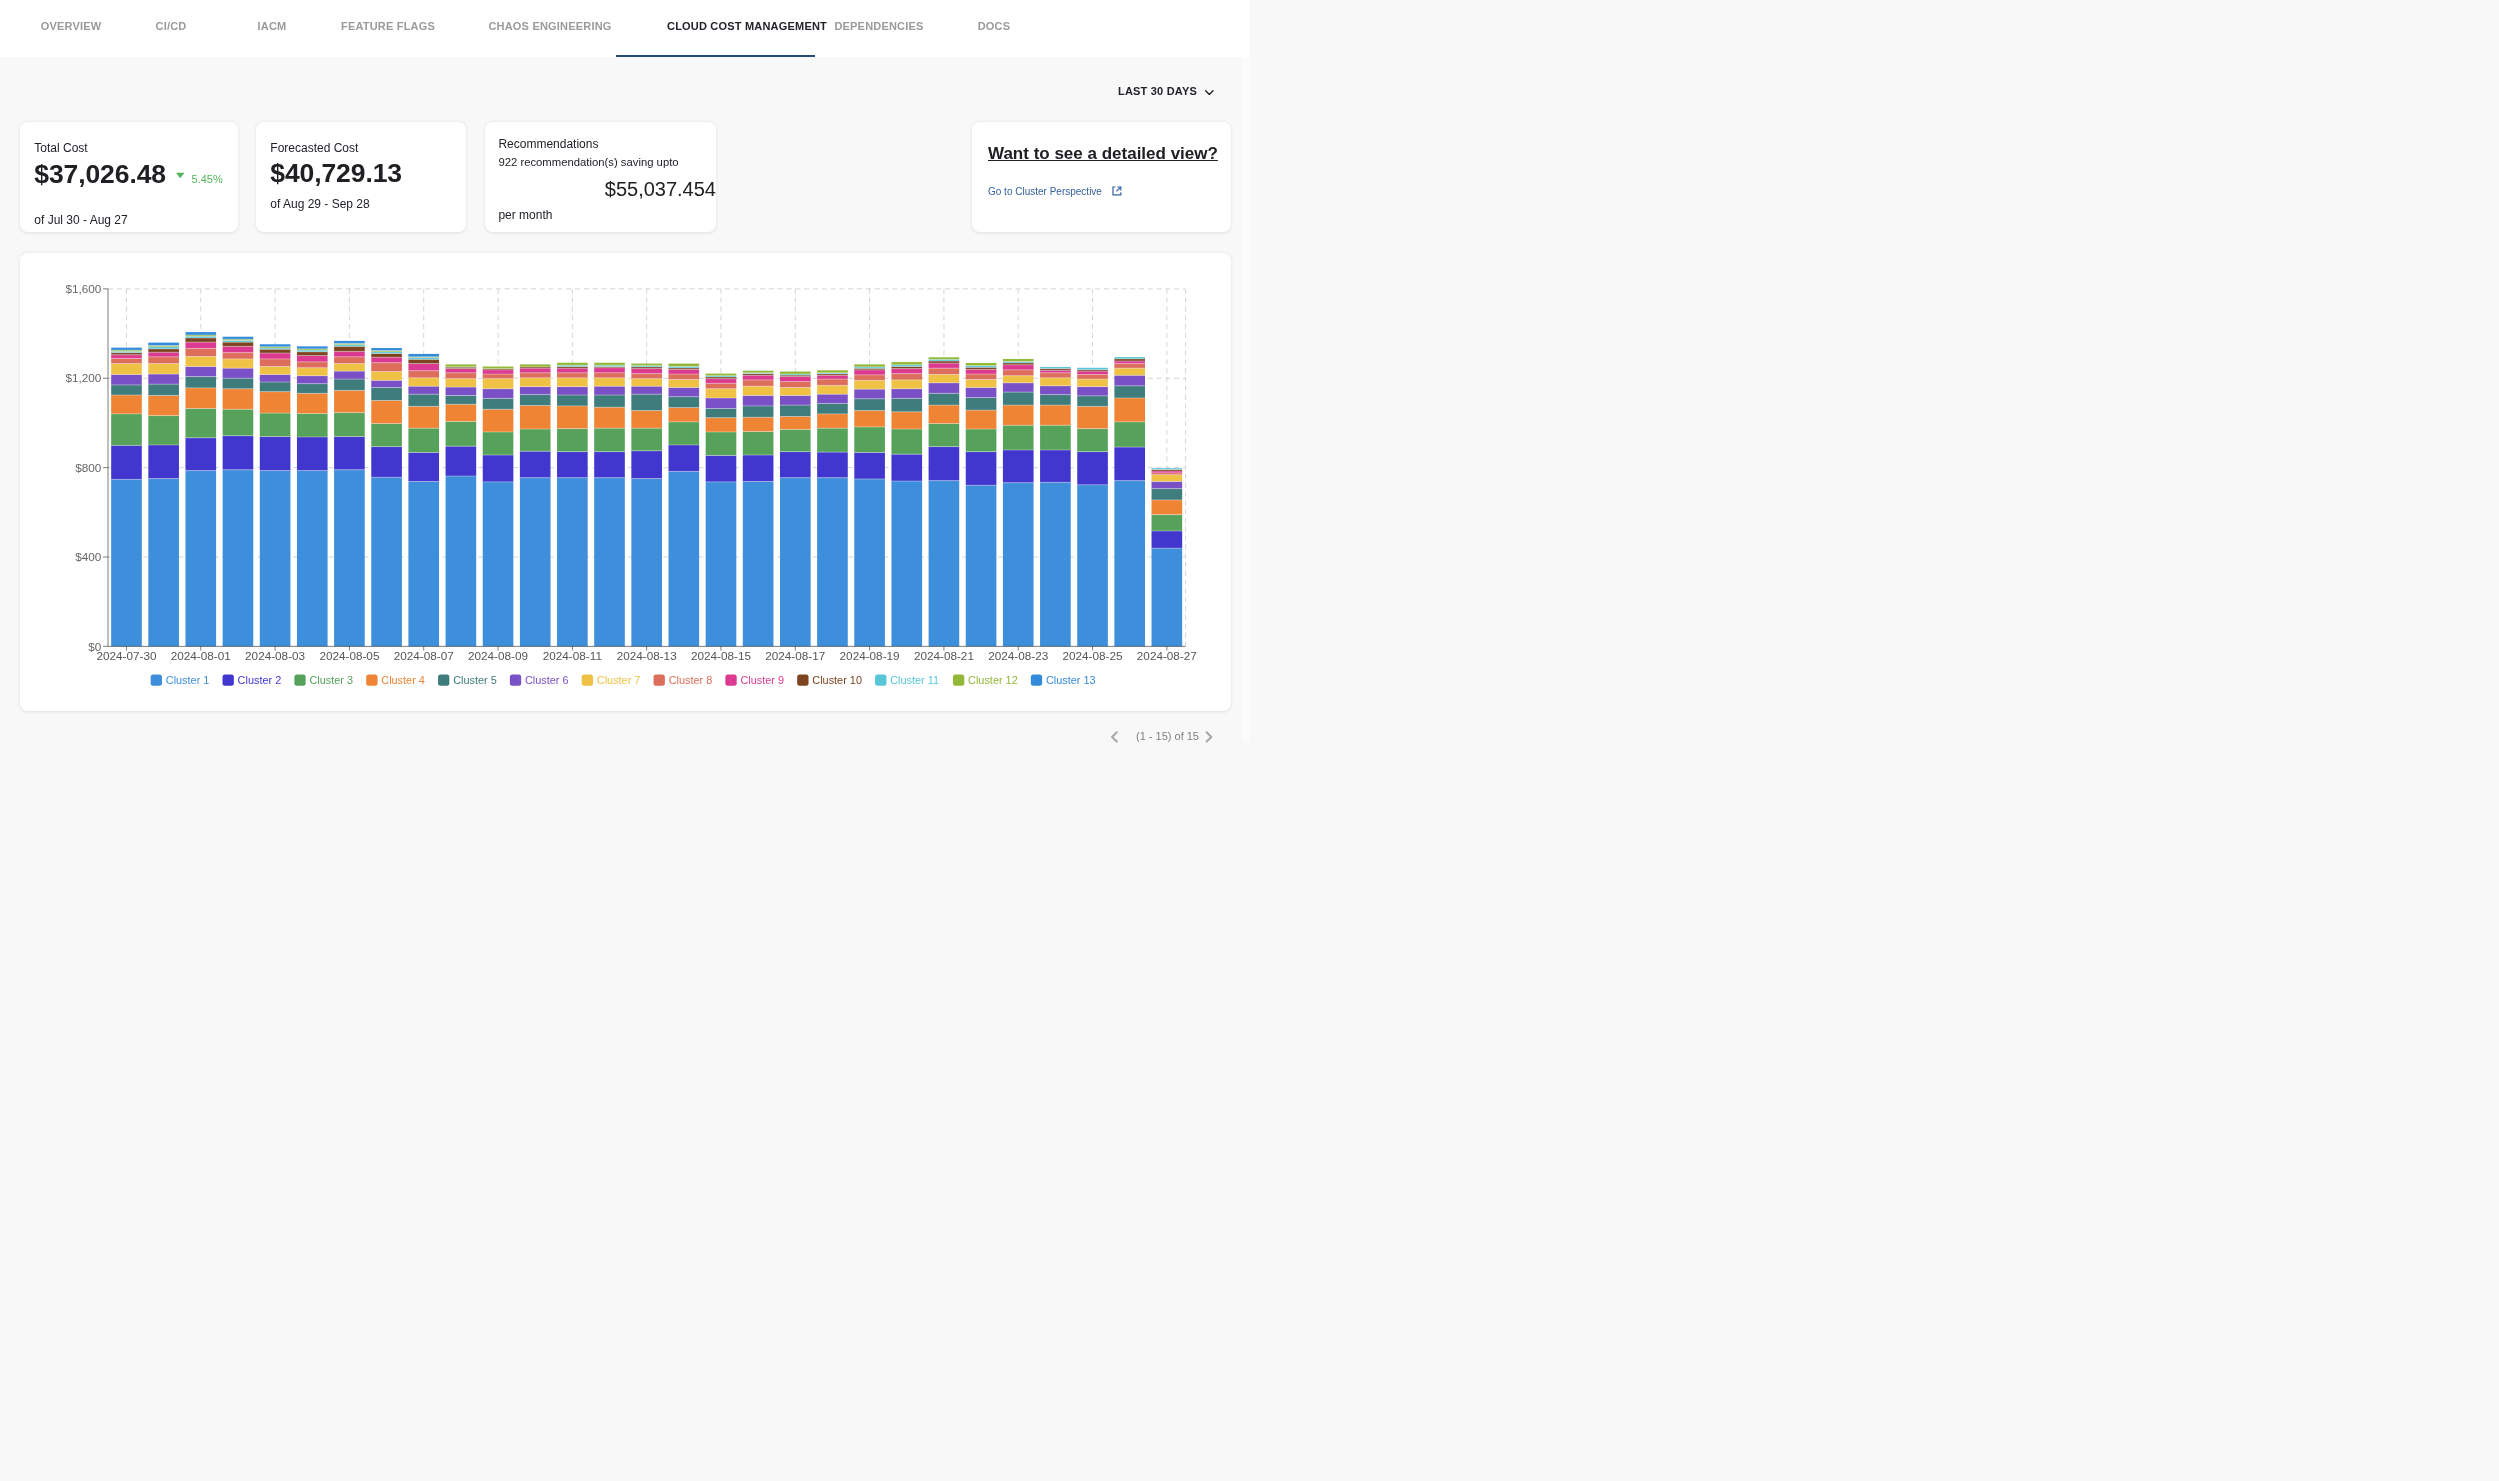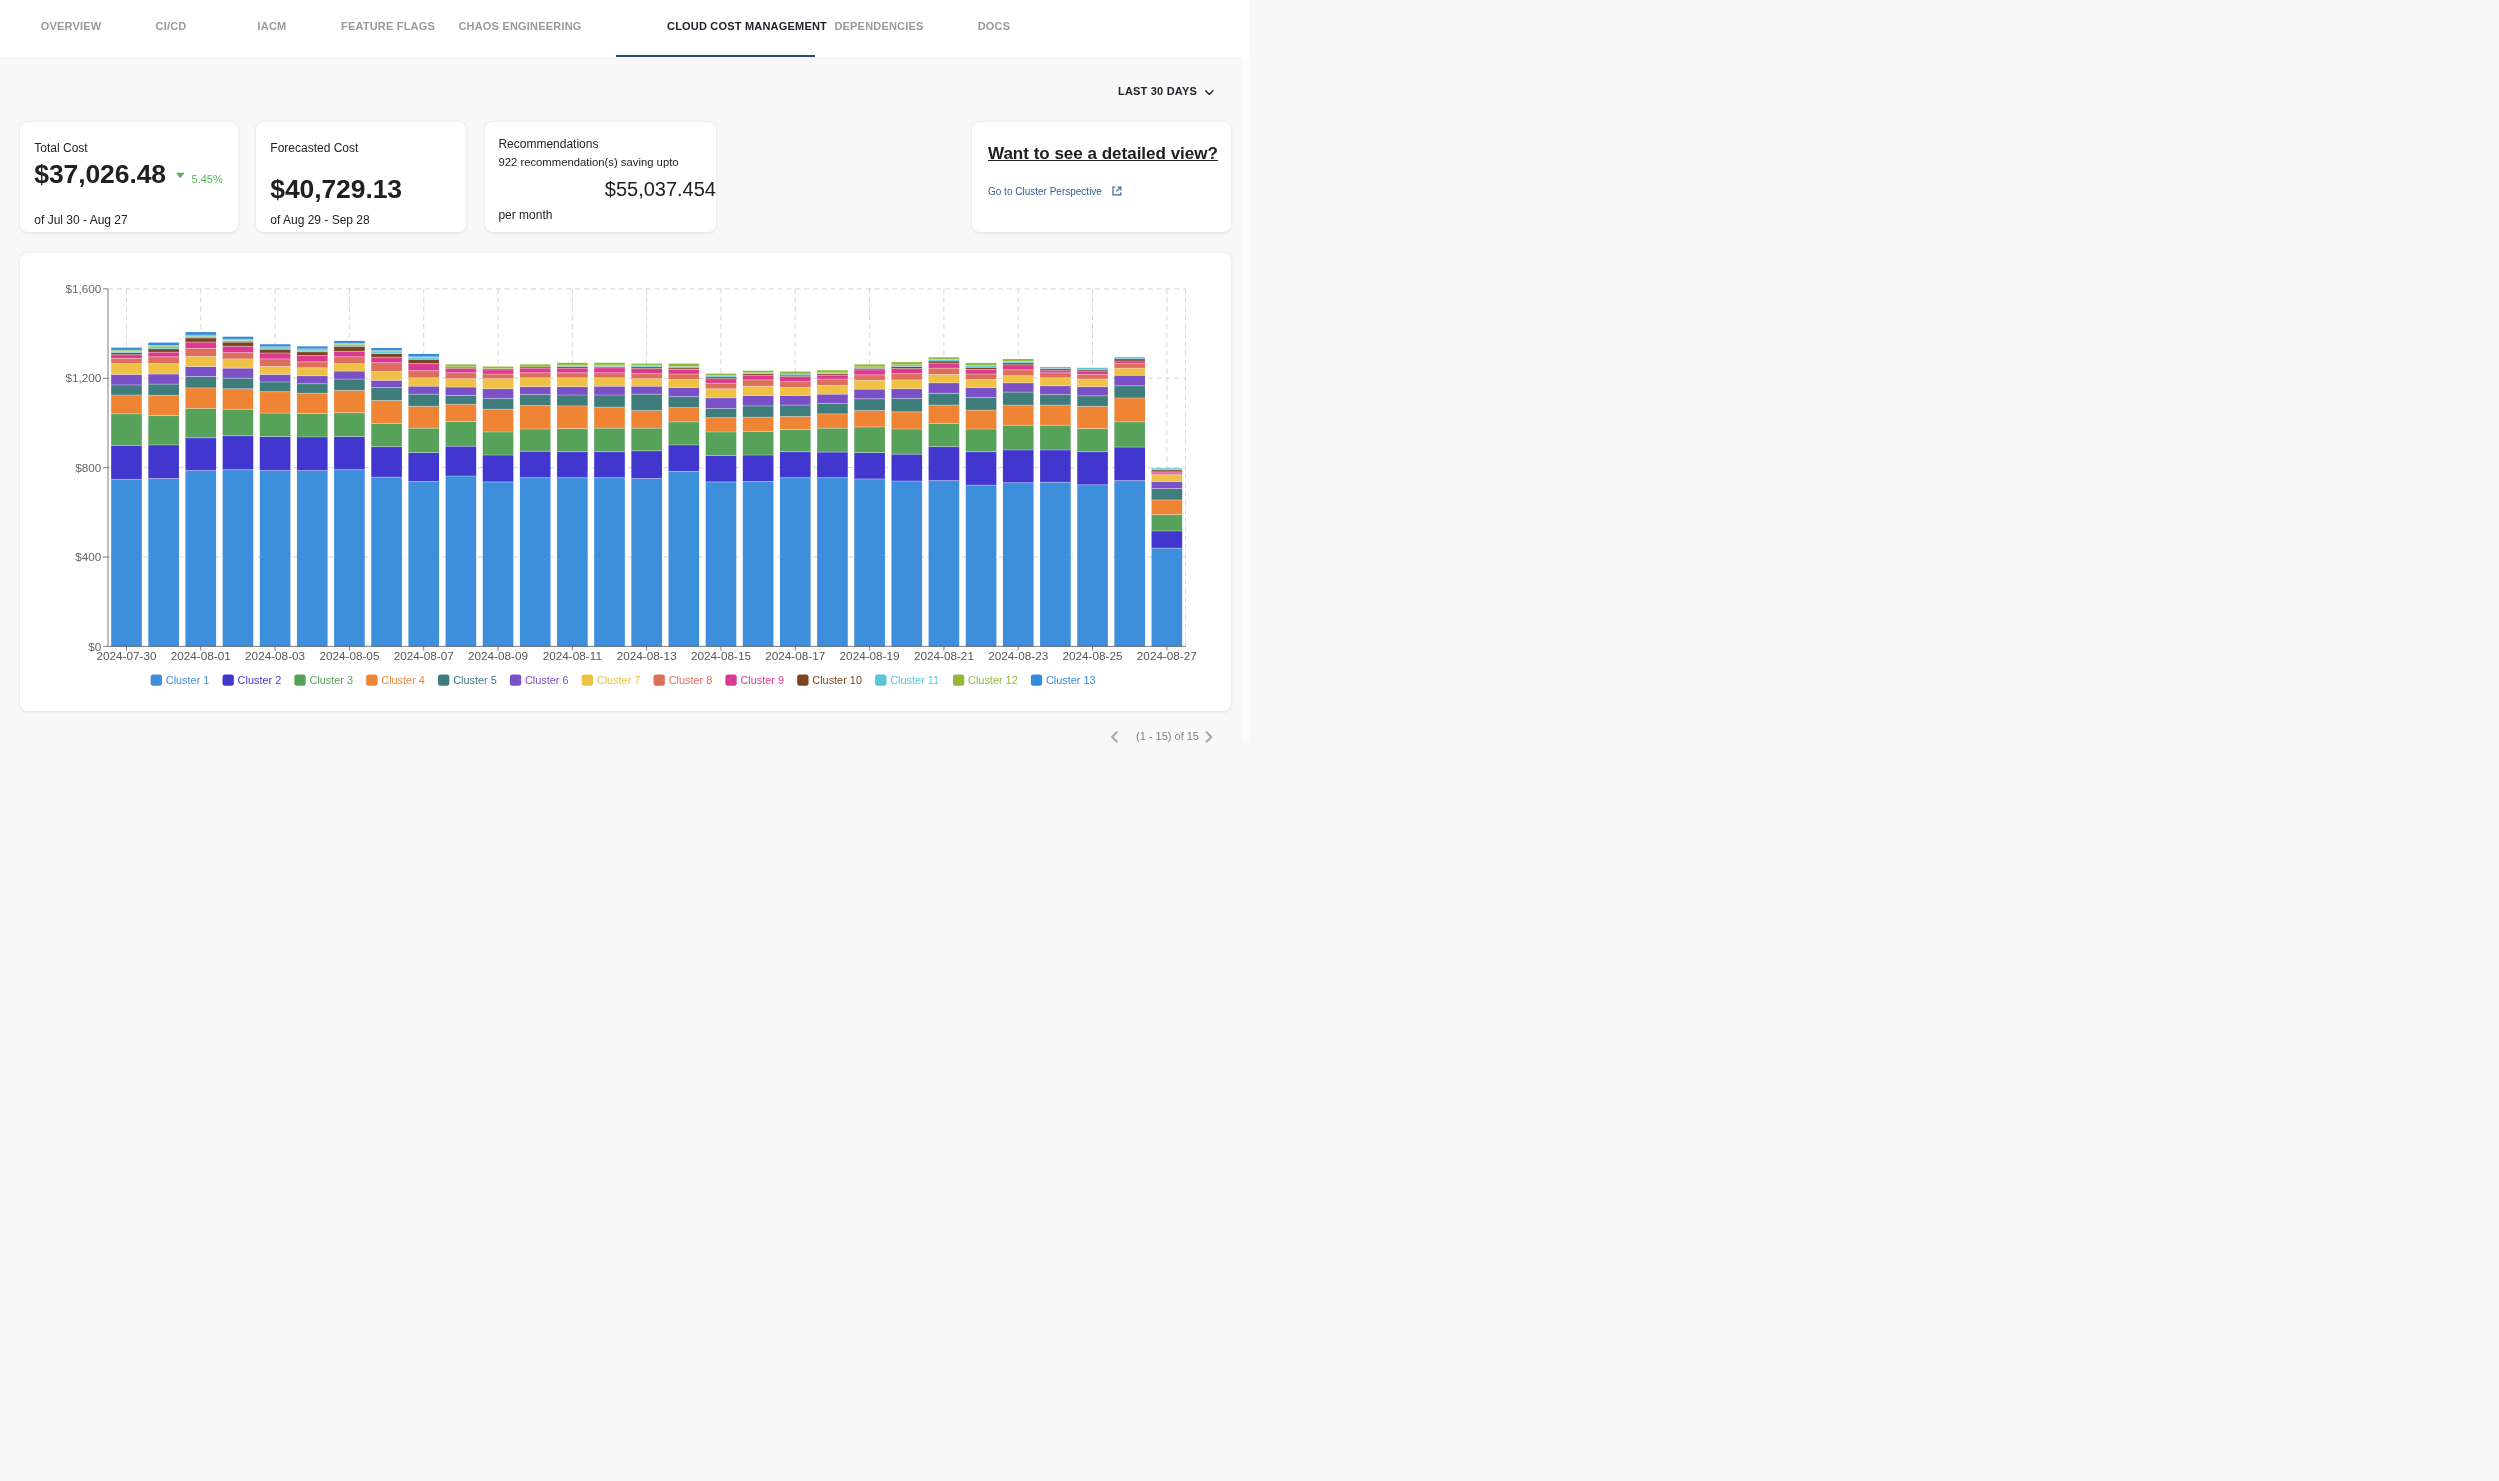--- a/index.html
+++ b/index.html
@@ -14,21 +14,21 @@
   .big { font-size:26.5px; font-weight:700; color:#202024; letter-spacing:-0.1px; }
   .sub { font-size:12px; color:#22222a; }
   .pag { position:absolute; top:730px; left:1136px; font-size:11px; color:#808080; }
 </style></head>
 <body>
 <div class="nav">
   <span class="tab" style="left:71px">OVERVIEW</span>
   <span class="tab" style="left:171px">CI/CD</span>
   <span class="tab" style="left:272px">IACM</span>
   <span class="tab" style="left:388px">FEATURE FLAGS</span>
-  <span class="tab" style="left:520px">CHAOS ENGINEERING</span>
+  <span class="tab" style="left:550px">CHAOS ENGINEERING</span>
   <span class="tab active" style="left:747px">CLOUD COST MANAGEMENT</span>
   <span class="tab" style="left:879px">DEPENDENCIES</span>
   <span class="tab" style="left:994px">DOCS</span>
   <div class="underline"></div>
 </div>
 
 <div class="last30">LAST 30 DAYS</div>
 <svg class="chev" viewBox="0 0 24 24" fill="none">
     <path d="M5 9l7 7 7-7" stroke="#22222a" stroke-width="2.6" stroke-linecap="round" stroke-linejoin="round"></path>
   </svg>
@@ -37,21 +37,21 @@
   <div class="lab">Total Cost</div>
   <div style="margin-top:4px; white-space:nowrap;"><span class="big">$37,026.48</span>
     <svg width="8.4" height="6.7" style="margin:0 7.6px 4.2px 5.9px;" viewBox="0 0 10 8">
         <polygon points="0,1 10,1 5,7.5" fill="#54b459"></polygon>
       </svg><span style="font-size:11px; color:#54b459;">5.45%</span></div>
   <div class="sub" style="margin-top:23px;">of Jul 30 - Aug 27</div>
 </div>
 
 <div class="card" style="left:256px; top:122px; width:210px; height:110px; padding:18.5px 0 0 14.3px;">
   <div class="lab">Forecasted Cost</div>
-  <div class="big" style="margin-top:19px;">$40,729.13</div>
+  <div class="big" style="margin-top:3px;">$40,729.13</div>
   <div class="sub" style="margin-top:8.4px;">of Aug 29 - Sep 28</div>
 </div>
 
 <div class="card" style="left:485px; top:122px; width:231px; height:110px; padding:15px 0 0 13.4px;">
   <div class="lab">Recommendations</div>
   <div style="font-size:11.3px; color:#22222a; margin-top:5px;">922 recommendation(s) saving upto</div>
   <div style="font-size:20px; font-weight:400; color:#202024; margin-top:10px;text-align:right;">$55,037.454</div>
   <div class="sub" style="margin-top:6.7px;">per month</div>
 </div>
 

